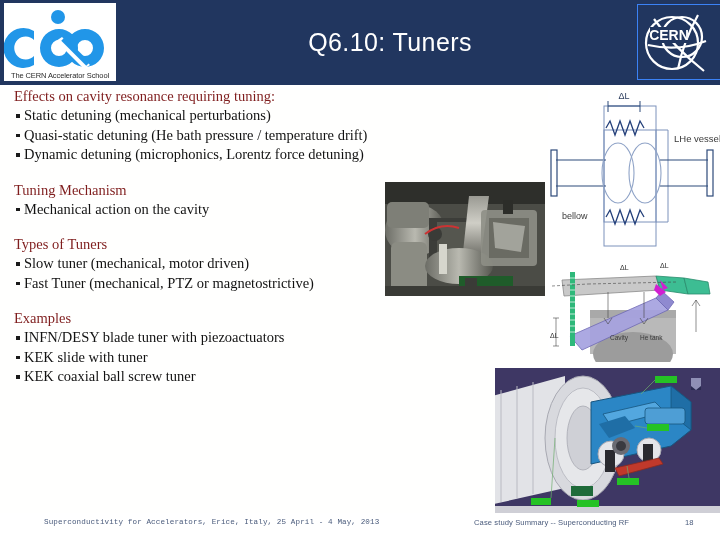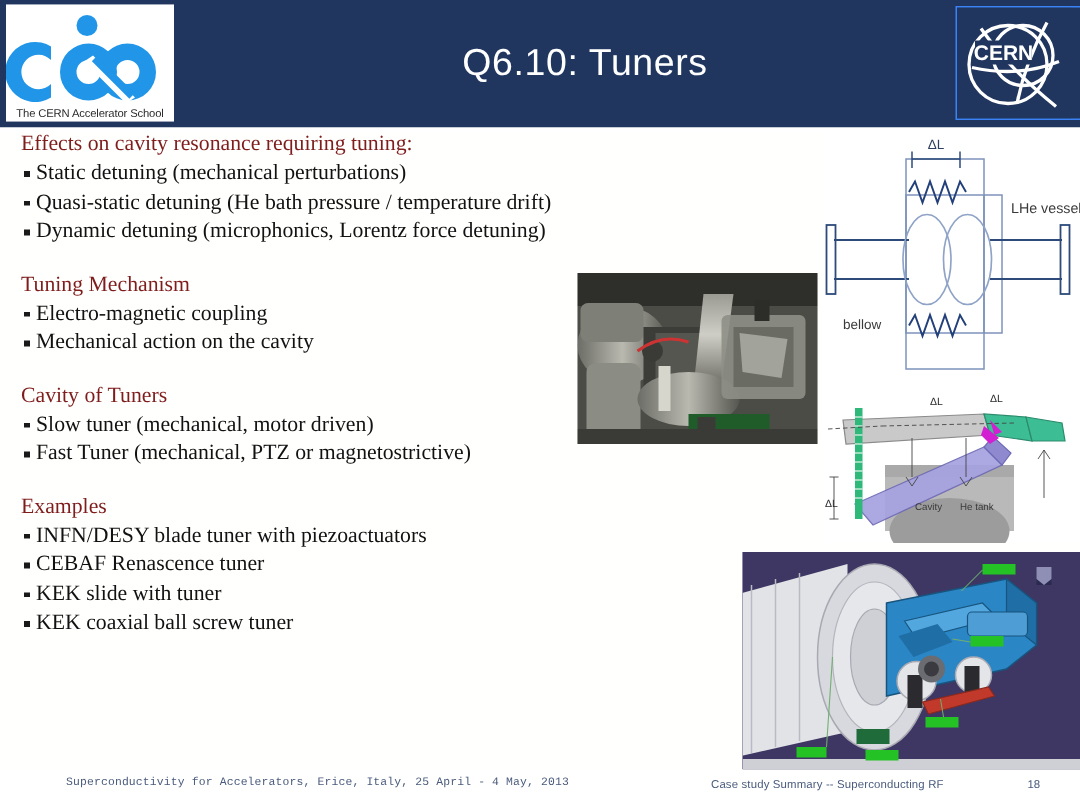--- a/index.html
+++ b/index.html
@@ -148,42 +148,42 @@
         <li><span class="sq"></span><span>Quasi-static detuning (He bath pressure / temperature drift)</span></li>
         <li><span class="sq"></span><span>Dynamic detuning (microphonics, Lorentz force detuning)</span></li>
       </ul>
     </div>
 
     <div class="gap"></div>
 
     <div class="sec">
       <div class="sec-head">Tuning Mechanism</div>
       <ul class="bullets">
-        <li><span class="sq"></span><span>Electro-magnetic coupling</span></li>
+        <li><span class="sq"></span></li>
         <li><span class="sq"></span><span>Mechanical action on the cavity</span></li>
       </ul>
     </div>
 
     <div class="gap"></div>
 
     <div class="sec">
-      <div class="sec-head">Cavity of Tuners</div>
+      <div class="sec-head">Types of Tuners</div>
       <ul class="bullets">
         <li><span class="sq"></span><span>Slow tuner  (mechanical, motor driven)</span></li>
         <li><span class="sq"></span><span>Fast Tuner  (mechanical, PTZ or magnetostrictive)</span></li>
       </ul>
     </div>
 
     <div class="gap"></div>
 
     <div class="sec">
       <div class="sec-head">Examples</div>
       <ul class="bullets">
         <li><span class="sq"></span><span>INFN/DESY blade tuner with piezoactuators</span></li>
-        <li><span class="sq"></span><span>CEBAF Renascence tuner</span></li>
+        <li><span class="sq"></span></li>
         <li><span class="sq"></span><span>KEK slide with tuner</span></li>
         <li><span class="sq"></span><span>KEK coaxial ball screw tuner</span></li>
       </ul>
     </div>
 
   </div>
 
   <div class="photo-tuner">
     <svg width="160" height="114" viewBox="0 0 160 114">
       <defs>

